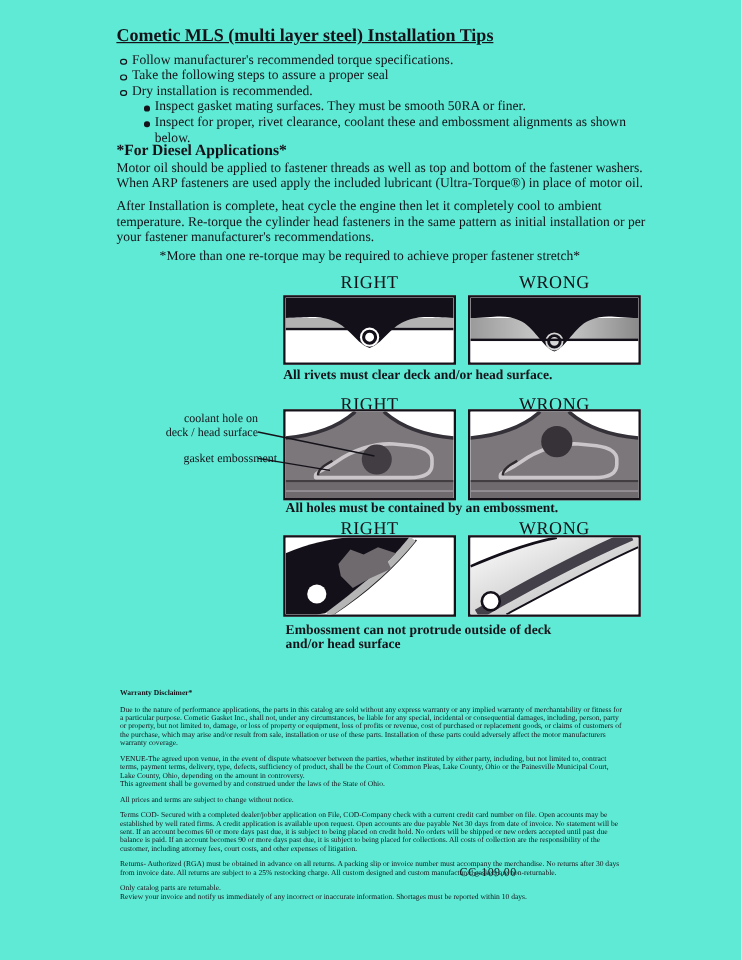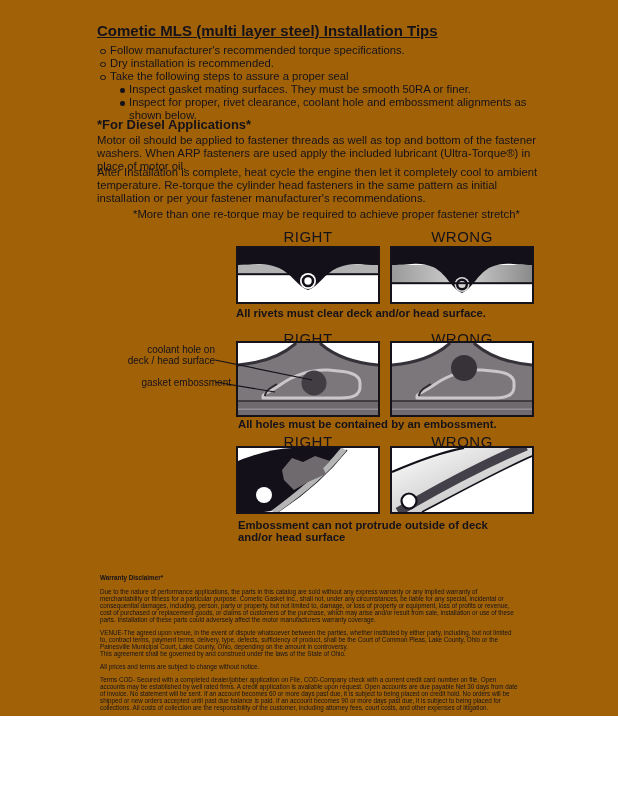--- a/index.html
+++ b/index.html
@@ -1,17 +1,17 @@
 <!DOCTYPE html>
 <html><head>
 <meta charset="utf-8">
 <style>
   html,body{margin:0;padding:0;background:#ffffff;}
-  #page{position:relative;width:618px;height:716px;background:#a16207;overflow:hidden;
-        font-family:Liberation Sans, sans-serif;color:#15121a;}
+  #page{position:relative;width:618px;height:800px;background:#5eead4;overflow:hidden;
+        font-family:Liberation Serif, serif;color:#15121a;}
   .abs{position:absolute;}
   
   #title{left:97px;top:22px;font-size:15px;font-weight:bold;text-decoration:underline;}
   
   #bullets{left:99px;top:44px;width:436px;font-size:11.3px;line-height:13px;}
   .b{position:relative;padding-left:11px;}
   .b::before{content:"";position:absolute;left:1px;top:4.5px;width:3.5px;height:3.5px;
              border:1px solid #15121a;border-radius:50%;}
   .sb{position:relative;padding-left:30px;}
   .sb::before{content:"";position:absolute;left:21px;top:5px;width:4.5px;height:4.5px;
@@ -46,24 +46,24 @@
 </style>
 </head>
 <body>
 
 <div id="page">
 
   <div class="abs" id="title">Cometic MLS (multi layer steel) Installation Tips</div>
 
   <div class="abs" id="bullets">
     <div class="b">Follow manufacturer's recommended torque specifications.</div>
+    <div class="b">Take the following steps to assure a proper seal</div>
     <div class="b">Dry installation is recommended.</div>
-    <div class="b">Take the following steps to assure a proper seal</div>
     <div class="sb">Inspect gasket mating surfaces.  They must be smooth 50RA or finer.</div>
-    <div class="sb">Inspect for proper, rivet clearance, coolant hole and embossment alignments as shown below.</div>
+    <div class="sb">Inspect for proper, rivet clearance, coolant these and embossment alignments as shown below.</div>
   </div>
 
   <div class="abs para" id="diesel-p1">Motor oil should be applied to fastener threads as well as top and bottom of the fastener washers. When ARP fasteners are used apply the included lubricant (Ultra-Torque®) in place of motor oil.</div>
   <div class="abs" id="diesel-heading">*For Diesel Applications*</div>
   <div class="abs para" id="diesel-p2">After Installation is complete, heat cycle the engine then let it completely cool to ambient temperature. Re-torque the cylinder head fasteners in the same pattern as initial installation or per your fastener manufacturer's recommendations.</div>
   <div class="abs para" id="diesel-note">*More than one re-torque may be required to achieve proper fastener stretch*</div>
 
   <div class="abs fig" id="fig1">
     <div class="rw r">RIGHT</div>
     <div class="rw w">WRONG</div>

